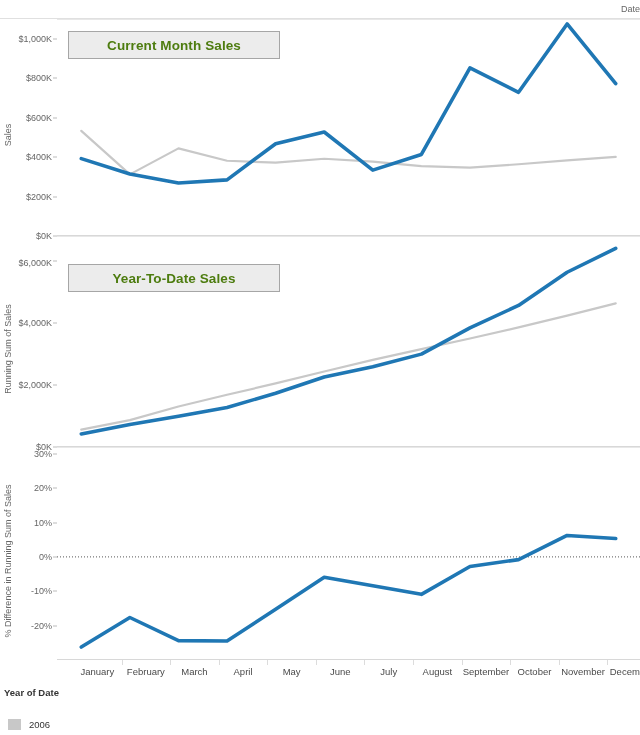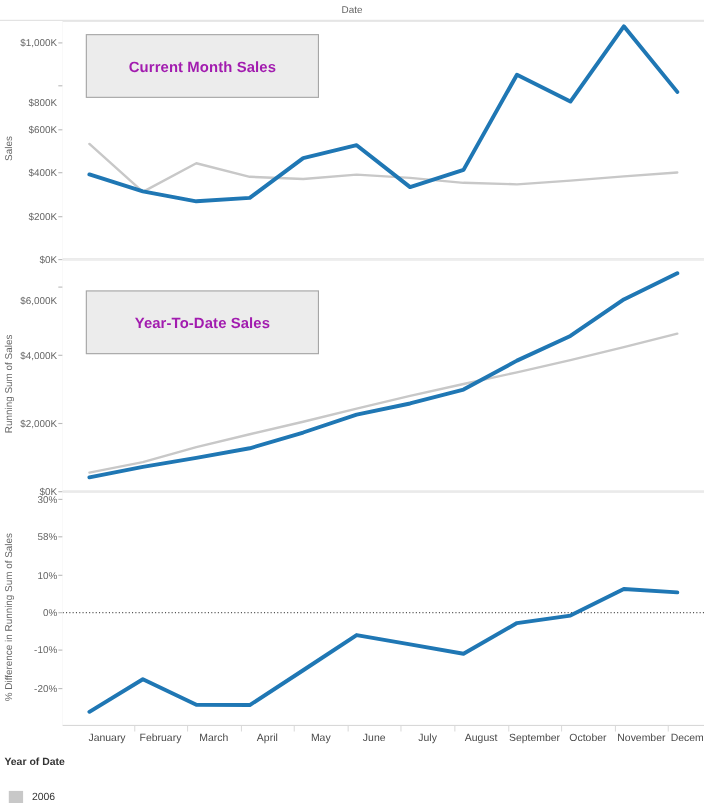--- a/index.html
+++ b/index.html
@@ -23,21 +23,21 @@
 
   
   .col-header {
     position: absolute;
     left: 0;
     top: 0;
     width: 640px;
     height: 18px;
     display: flex;
     align-items: center;
-    justify-content: center;
+    justify-content: flex-end;
     font-size: 9px;
     color: #666666;
     background: #ffffff;
   }
   .col-header-rule {
     position: absolute;
     left: 0;
     top: 18px;
     width: 640px;
     height: 1px;
@@ -115,30 +115,29 @@
     display: block;
     width: 100%;
     height: 100%;
   }
 
   
   .chart-title {
     position: absolute;
     background: #ececec;
     border: 1px solid #a6a6a6;
-    color: #a21caf;
+    color: #4d7c0f;
     font-weight: bold;
     font-size: 13.5px;
     display: flex;
     align-items: center;
     justify-content: center;
     box-sizing: border-box;
-    height: 58px;
+    height: 28px;
     letter-spacing: 0.1px;
-    margin-left: 10px;
   }
   .title-1 { left: 68px;  top: 31px;  width: 212px; }
   .title-2 { left: 68px;  top: 264px; width: 212px; }
   .title-3 { left: 68px;  top: 464px; width: 212px; }
 
   
   .xaxis {
     position: absolute;
     left: 57px;
     top: 660px;
@@ -210,21 +209,21 @@
 
   <div class="col-header">
     <span>Date</span>
   </div>
   <div class="col-header-rule"></div>
 
   <div class="yaxis" id="yaxis-1" style="top: 19px; height: 217px;">
       <div class="yaxis-title" style="top: 108.5px; height: 14px; line-height: 14px; width: 217px; left: -101.5px;">Sales</div>
       <div class="ytick" style="top: 19.7273px;">$1,000K</div>
       <div class="ytick-mark" style="top: 19.7273px;"></div>
-      <div class="ytick" style="top: 59.1818px; margin-top: 15px;">$800K</div>
+      <div class="ytick" style="top: 59.1818px;">$800K</div>
       <div class="ytick-mark" style="top: 59.1818px;"></div>
       <div class="ytick" style="top: 98.6364px;">$600K</div>
       <div class="ytick-mark" style="top: 98.6364px;"></div>
       <div class="ytick" style="top: 138.091px;">$400K</div>
       <div class="ytick-mark" style="top: 138.091px;"></div>
       <div class="ytick" style="top: 177.545px;">$200K</div>
       <div class="ytick-mark" style="top: 177.545px;"></div>
       <div class="ytick" style="top: 217px;">$0K</div>
       <div class="ytick-mark" style="top: 217px;"></div>
     </div>
@@ -236,21 +235,21 @@
           <path d="M24.29 139.87 L72.88 155.45 L121.46 164.53 L170.04 161.37 L218.63 124.87 L267.21 113.04 L315.79 151.51 L364.38 135.72 L412.96 48.33 L461.54 72.99 L510.13 3.95 L558.71 64.11" fill="none" stroke="#1f77b4" stroke-width="3.6" stroke-linejoin="round" stroke-linecap="round"></path>
         </svg>
     </div>
   </div>
   <div class="chart-title title-1">
     <span>Current Month Sales</span>
   </div>
 
   <div class="yaxis" id="yaxis-2" style="top: 236px; height: 211px;">
       <div class="yaxis-title" style="top: 105.5px; height: 14px; line-height: 14px; width: 211px; left: -98.5px;">Running Sum of Sales</div>
-      <div class="ytick" style="top: 37px; text-align: right;">$6,000K</div>
+      <div class="ytick" style="top: 27px; text-align: right;">$6,000K</div>
       <div class="ytick-mark" style="top: 24.8235px;"></div>
       <div class="ytick" style="top: 86.8824px;">$4,000K</div>
       <div class="ytick-mark" style="top: 86.8824px;"></div>
       <div class="ytick" style="top: 148.941px;">$2,000K</div>
       <div class="ytick-mark" style="top: 148.941px;"></div>
       <div class="ytick" style="top: 211px;">$0K</div>
       <div class="ytick-mark" style="top: 211px;"></div>
     </div>
   <div class="axis-spine spine-2"></div>
   <div class="panel panel-2">
@@ -262,21 +261,21 @@
     </div>
   </div>
   <div class="chart-title title-2">
     <span>Year-To-Date Sales</span>
   </div>
 
   <div class="yaxis" id="yaxis-3" style="top: 447px; height: 213px;">
       <div class="yaxis-title" style="top: 106.5px; height: 14px; line-height: 14px; width: 213px; left: -99.5px;">% Difference in Running Sum of Sales</div>
       <div class="ytick" style="top: 6.87097px;">30%</div>
       <div class="ytick-mark" style="top: 6.87097px;"></div>
-      <div class="ytick" style="top: 41.2258px;">58%</div>
+      <div class="ytick" style="top: 41.2258px;">20%</div>
       <div class="ytick-mark" style="top: 41.2258px;"></div>
       <div class="ytick" style="top: 75.5806px;">10%</div>
       <div class="ytick-mark" style="top: 75.5806px;"></div>
       <div class="ytick" style="top: 109.935px;">0%</div>
       <div class="ytick-mark" style="top: 109.935px;"></div>
       <div class="ytick" style="top: 144.29px;">-10%</div>
       <div class="ytick-mark" style="top: 144.29px;"></div>
       <div class="ytick" style="top: 178.645px;">-20%</div>
       <div class="ytick-mark" style="top: 178.645px;"></div>
     </div>

